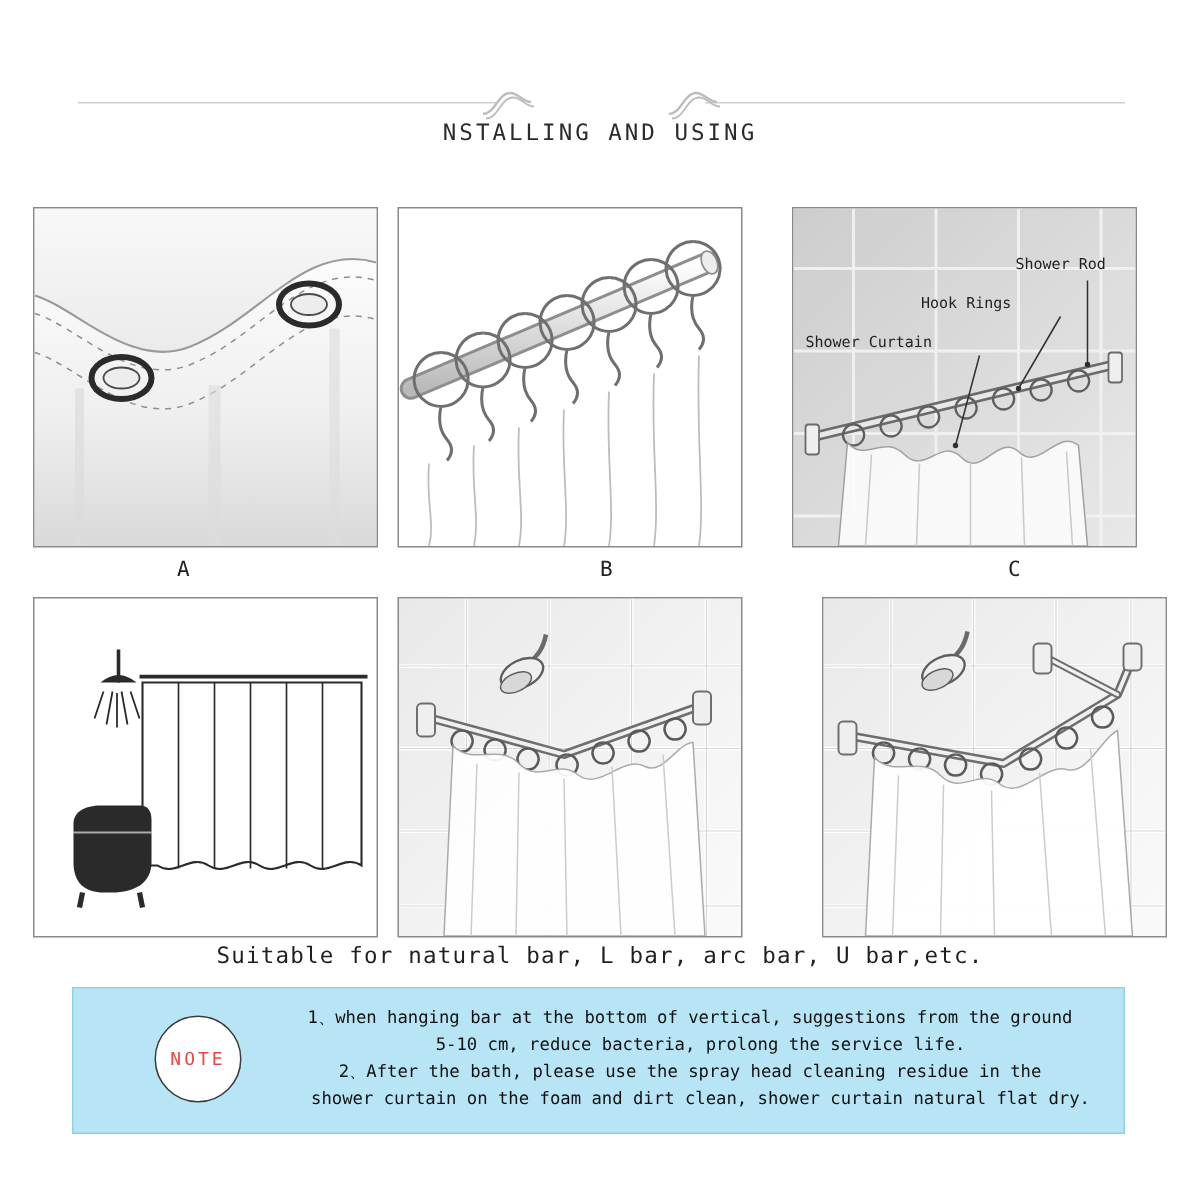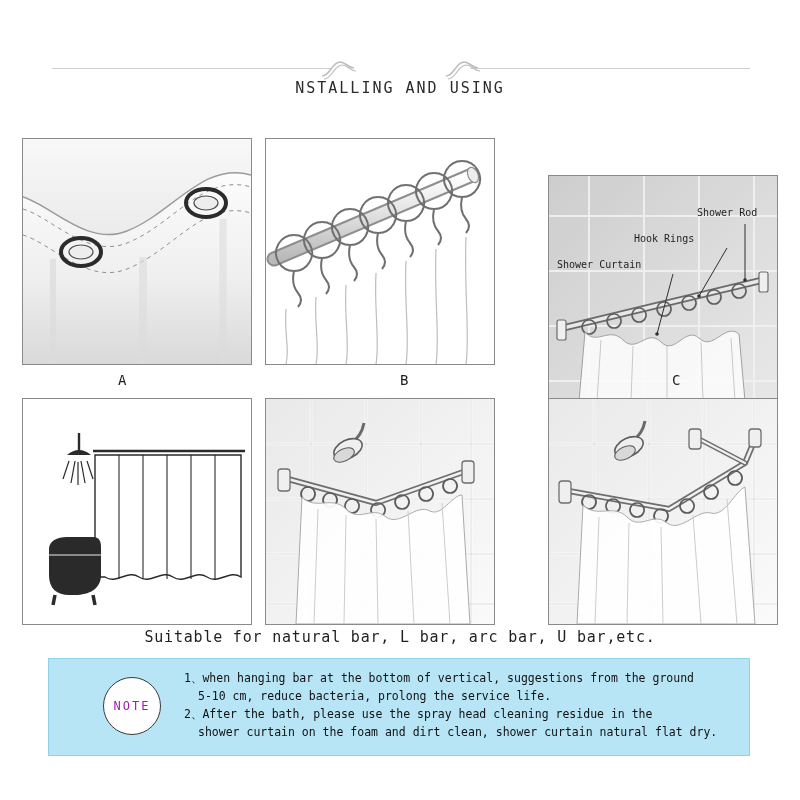--- a/index.html
+++ b/index.html
@@ -65,21 +65,21 @@
   .panel-label {
     position: absolute;
     font-size: 14px;
     color: #222;
     font-family: "DejaVu Sans Mono", monospace;
   }
 
   
   #panel-a { left: 22px;  top: 138px; width: 228px; height: 225px; }
   #panel-b { left: 265px; top: 138px; width: 228px; height: 225px; }
-  #panel-c { left: 548px; top: 138px; width: 228px; height: 225px; margin-top: 37px; }
+  #panel-c { left: 528px; top: 138px; width: 228px; height: 225px; }
   #label-a { left: 118px; top: 372px; }
   #label-b { left: 400px; top: 372px; }
   #label-c { left: 672px; top: 372px; }
 
   
   #panel-d { left: 22px;  top: 398px; width: 228px; height: 225px; }
   #panel-e { left: 265px; top: 398px; width: 228px; height: 225px; }
   #panel-f { left: 548px; top: 398px; width: 228px; height: 225px; }
 
   
@@ -107,40 +107,40 @@
   }
   .note-badge {
     position: absolute;
     left: 54px;
     top: 18px;
     width: 58px;
     height: 58px;
     border: 1px solid #3a3a3a;
     border-radius: 50%;
     background: #ffffff;
-    color: #a21caf;
+    color: #ef4444;
     font-size: 12px;
     letter-spacing: 2px;
     display: flex;
     align-items: center;
     justify-content: center;
     box-sizing: border-box;
     font-family: "DejaVu Sans Mono", monospace;
   }
   .note-lines {
     position: absolute;
     left: 135px;
     top: 10px;
     width: 552px;
     font-size: 11.5px;
     line-height: 18px;
     color: #111;
     font-family: "DejaVu Sans Mono", monospace;
   }
-  .note-lines div { white-space: pre; }
+  .note-lines div { white-space: pre; text-align: center; }
 </style>
 </head>
 <body>
 
 <div class="page">
 
   <div class="header">
     <span class="header-title">NSTALLING AND USING</span>
   </div>
   <div class="rule-left"></div>

